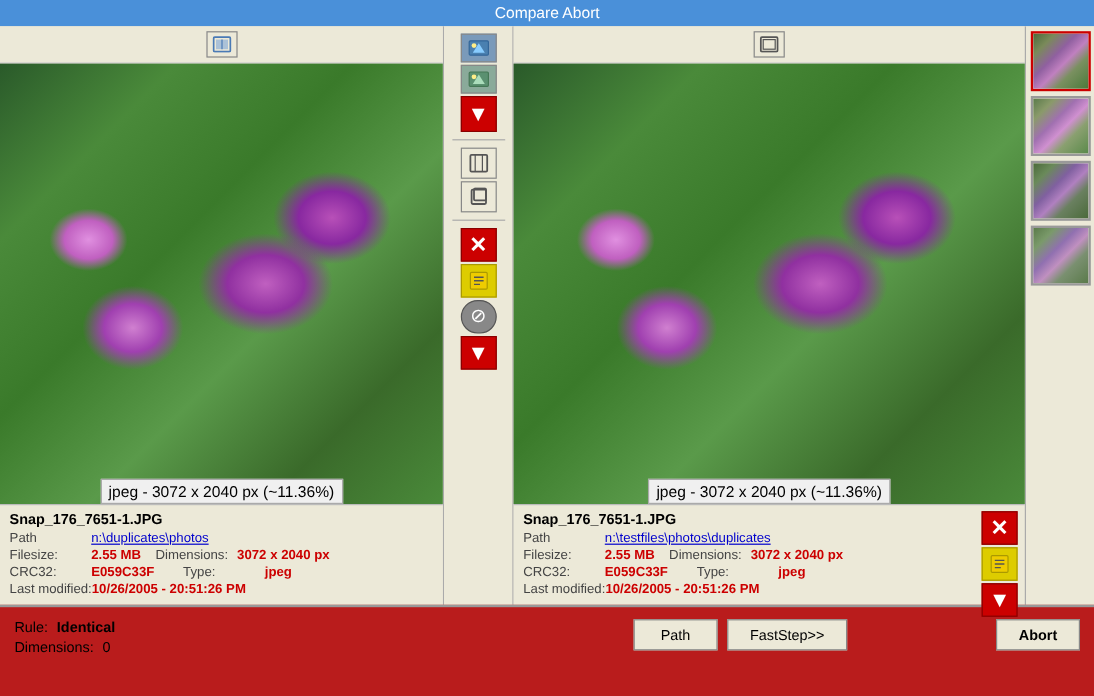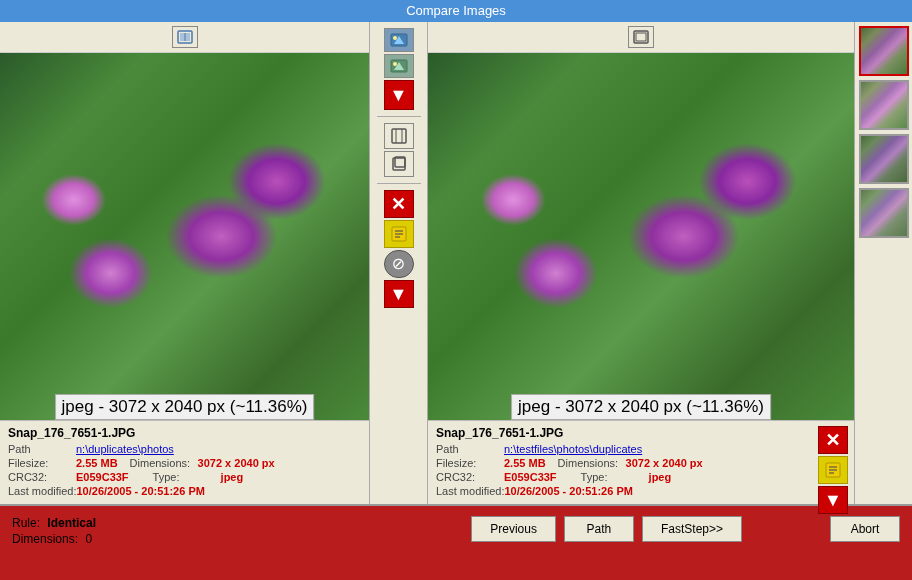--- a/index.html
+++ b/index.html
@@ -101,21 +101,21 @@
       position: relative;
     }
 
     .image-label {
       position: absolute;
       bottom: 0;
       left: 50%;
       transform: translateX(-50%);
       background: #f0f0f0;
       border: 1px solid #aaa;
-      font-size: 17px;
+      font-size: 13px;
       padding: 2px 6px;
       white-space: nowrap;
       z-index: 2;
     }
 
     .sep-line {
       width: 44px;
       height: 1px;
       background: #aaa;
       margin: 2px 0;
@@ -168,21 +168,21 @@
     .val-blue {
       color: #0000cc;
       text-decoration: underline;
       cursor: pointer;
     }
   </style>
 </head>
 <body>
 
 <div class="title-bar">
-  <span>Compare Images</span>
+  <span>Compare Abort</span>
 </div>
 
 <div style="display:flex; flex-direction:column; height:558px; background:#ece9d8;">
 
   <div style="display:flex; flex:1; min-height:0;">
 
     <div class="col-left">
 
       <div style="display:flex; justify-content:center; gap:4px; padding:4px 0; border-bottom:1px solid #ccc; background:#ece9d8;">
         <div class="scroll-icon-box">
@@ -372,24 +372,23 @@
       <div style="font-size:12px; margin-bottom:2px;">
         <span style="font-weight:normal;">Rule:</span>
         <span style="margin-left:4px; font-weight:bold;">Identical</span>
       </div>
       <div style="font-size:12px;">
         <span>Dimensions:</span>
         <span style="margin-left:4px;">0</span>
       </div>
     </div>
     <div style="display:flex; gap:8px;">
-      <button class="btn">Previous</button>
       <button class="btn">Path</button>
       <button class="btn">FastStep&gt;&gt;</button>
-      <button class="btn" style="margin-left:80px;">Abort</button>
+      <button class="btn" style="margin-left:116px;font-weight:bold;">Abort</button>
     </div>
   </div>
 
 </div>
 
 <style>
   .right-action-btns {
     position: absolute;
     right: 62px;
     bottom: 62px;

